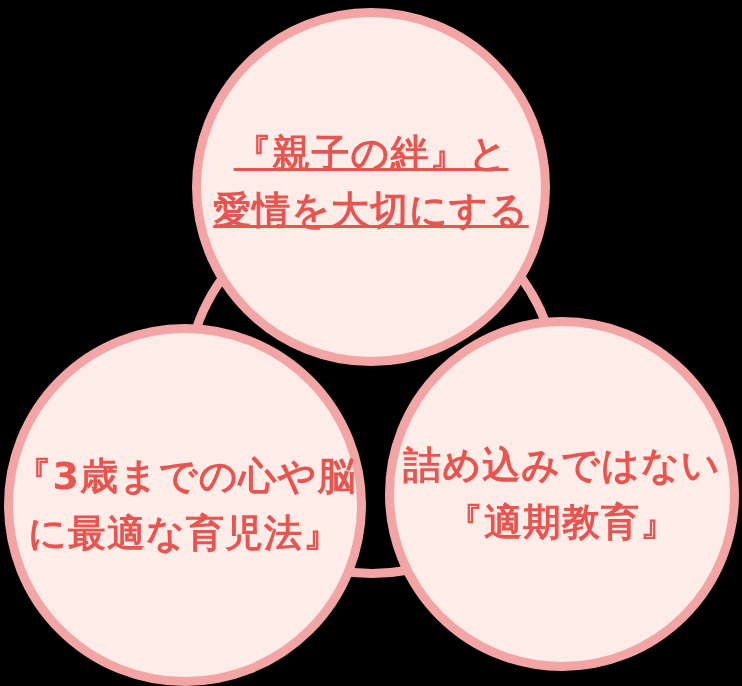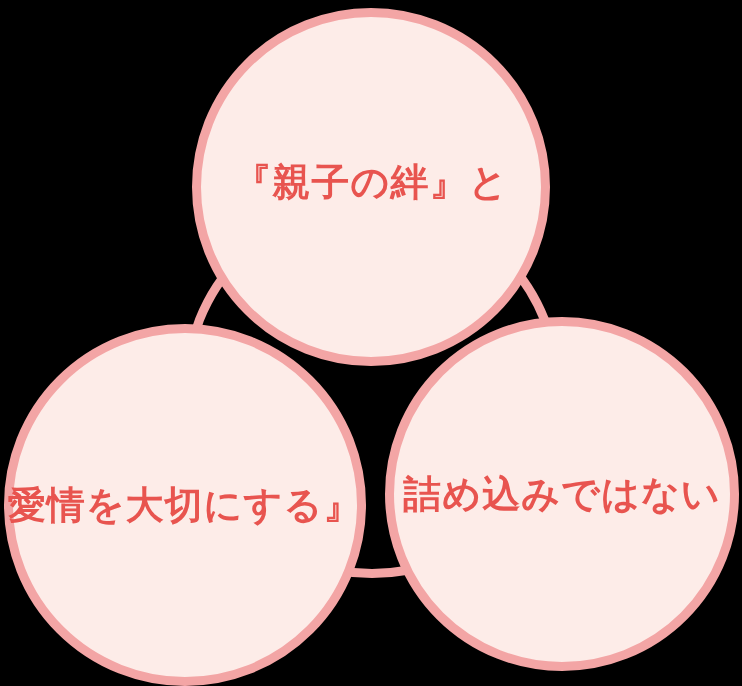--- a/index.html
+++ b/index.html
@@ -43,40 +43,43 @@
 
   .txt{
     color:var(--text-color);
     font-size:38px;
     line-height:57px;
     font-weight:700;
     text-align:center;
     letter-spacing:1px;
     white-space:nowrap;
   }
-  .circle-top .txt{ transform:translateY(-5px); }
+  .circle-top .txt{ transform:translateY(-5px);text-decoration:underline; }
 </style>
 </head>
 <body>
 
 <div class="stage">
 
   <div class="circle ring ring-center"></div>
 
   <div class="circle circle-top">
     <div class="txt">
       <div>『親子の絆』と</div>
+      <div>愛情を大切にする</div>
     </div>
   </div>
 
   <div class="circle circle-bl">
     <div class="txt">
-      <div>愛情を大切にする』</div>
+      <div>『3歳までの心や脳</div>
+      <div>に最適な育児法』</div>
     </div>
   </div>
 
   <div class="circle circle-br">
     <div class="txt">
       <div>詰め込みではない</div>
+      <div>『適期教育』</div>
     </div>
   </div>
 
 </div>
 
 </body></html>

